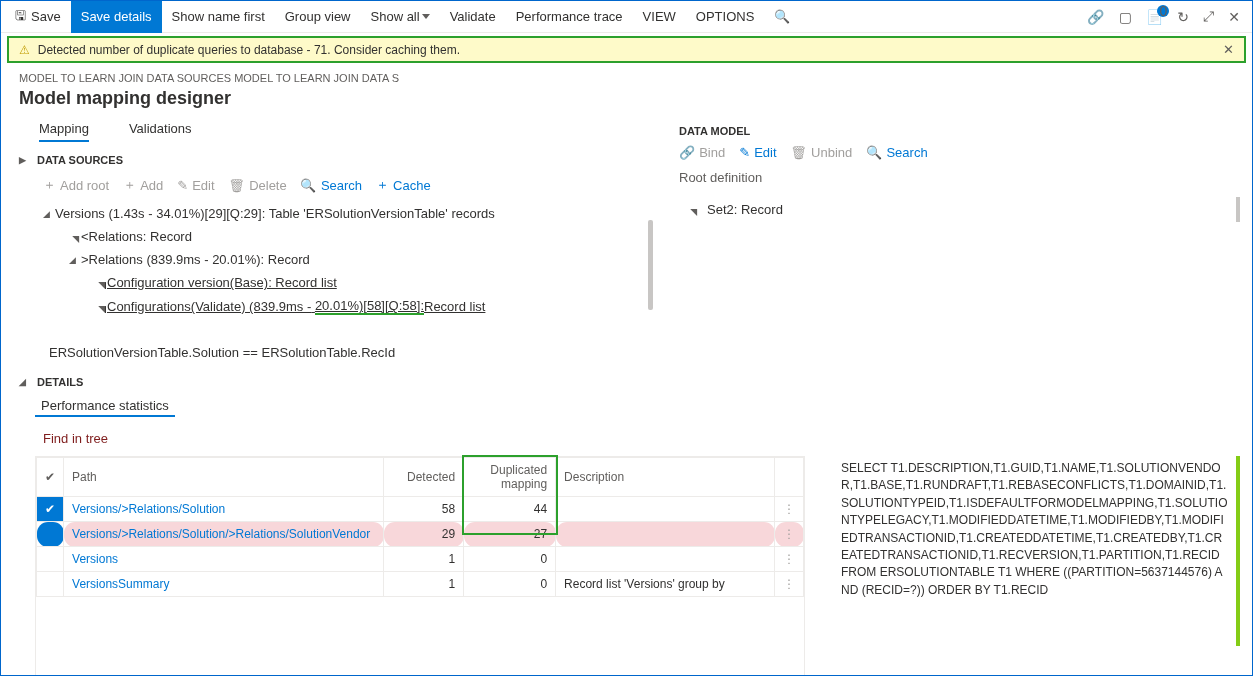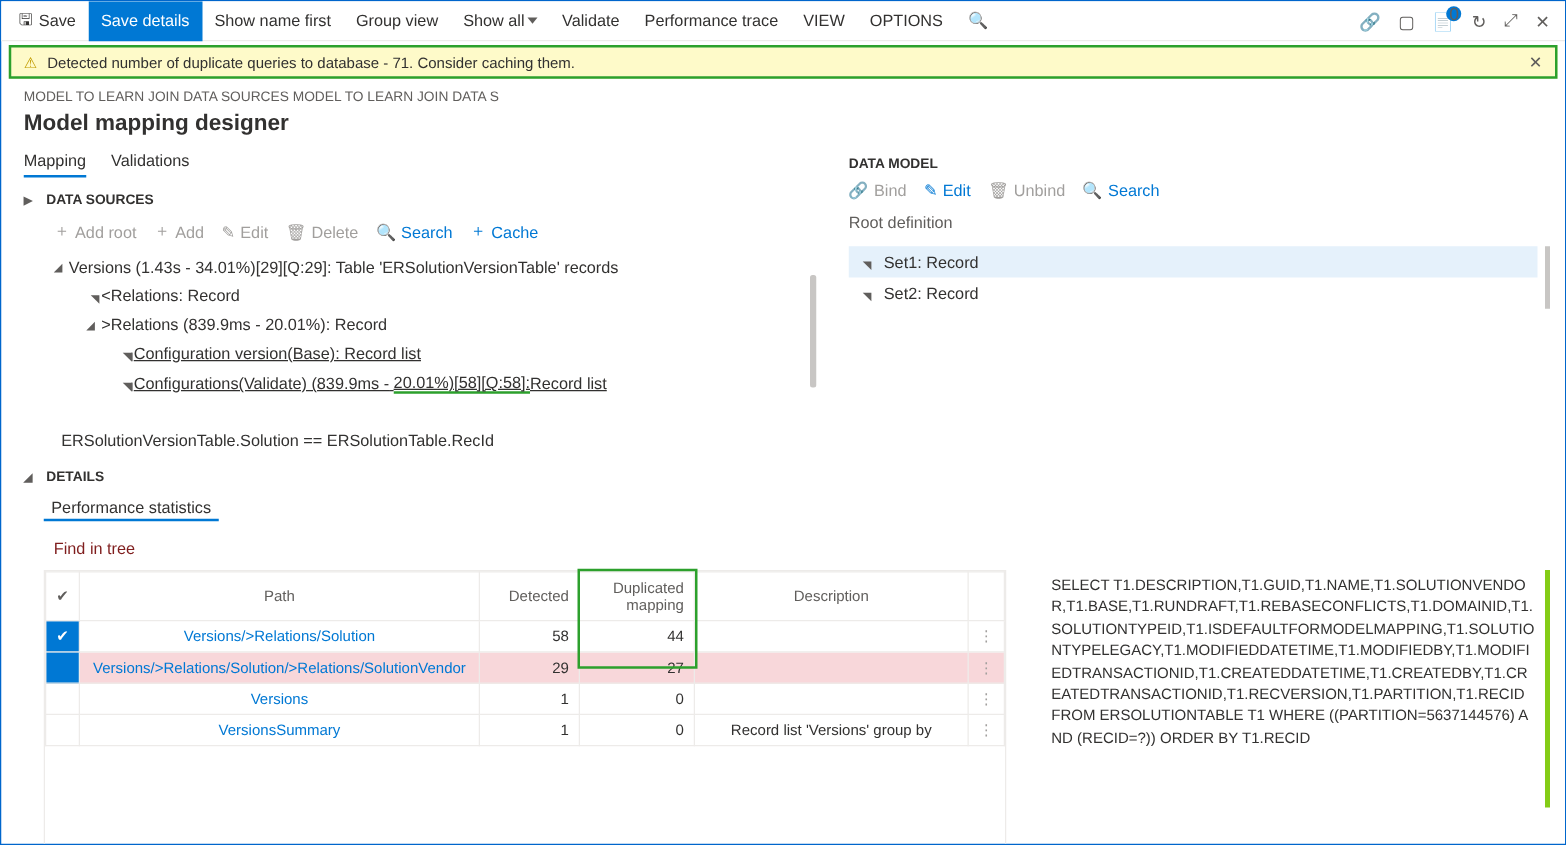--- a/index.html
+++ b/index.html
@@ -27,21 +27,21 @@
 
 .page-title { padding: 2px 18px 8px; font-size: 18px; font-weight: 600; }
 
 
 .main-split { display: flex; padding: 0 12px; }
 .left-col { flex: 0 0 640px; }
 .right-col { flex: 1; padding-left: 20px; }
 
 
 .tabs { display: flex; gap: 20px; padding: 0 6px 4px; border-bottom: none; }
-.tab { font-size: 13px; padding: 4px 0; cursor: pointer; color: #323130; }
+.tab { font-size: 13px; padding: 4px 0; cursor: pointer; color: #323130; margin-left: 20px; }
 .tab.active { color: #323130; border-bottom: 2px solid #0078d4; font-weight: 400; }
 
 
 .sec-header { display: flex; align-items: center; padding: 8px 6px 6px; font-size: 11px; font-weight: 600; color: #323130; text-transform: uppercase; cursor: pointer; }
 .sec-header .caret { margin-right: 8px; font-size: 9px; color: #605e5c; width: 10px; display: inline-block; }
 
 
 .action-row { display: flex; gap: 14px; padding: 4px 6px 8px 30px; font-size: 13px; }
 .action-row .action { color: #a19f9d; display: flex; align-items: center; gap: 4px; cursor: pointer; }
 .action-row .action.link { color: #0078d4; }
@@ -75,26 +75,26 @@
 .perf-stats { padding: 4px 6px 2px; font-size: 13px; color: #323130; border-bottom: 2px solid #0078d4; display: inline-block; margin-left: 22px; }
 .find-link { display: block; padding: 14px 0 10px 30px; font-size: 13px; color: #7f1d1d; cursor: pointer; }
 
 
 .bottom-split { display: flex; padding: 0 12px 10px; gap: 30px; }
 .table-wrap { flex: 0 0 770px; border: 1px solid #edebe9; margin-left: 22px; position: relative; }
 .sql-wrap { flex: 1; font-size: 12px; line-height: 1.45; color: #323130; padding: 4px 6px; word-break: break-all; border-right: 4px solid #84cc16; height: 190px; }
 
 
 table { border-collapse: collapse; width: 100%; font-size: 12px; }
-th, td { border: 1px solid #edebe9; padding: 5px 8px; text-align: center; vertical-align: middle; height: 24px; }
+th, td { border: 1px solid #edebe9; padding: 5px 8px; text-align: left; vertical-align: middle; height: 24px; }
 th { font-weight: 400; color: #605e5c; background: #fff; }
 th.num, td.num { text-align: right; }
 .check-col { width: 22px; text-align: center; }
 .chk-header { color: #605e5c; }
-tr.selected td { background: #f8d7da; }
+tr.selected td { background: #f8d7da; border-radius: 11px; }
 tr.selected .check-col { background: #0078d4; color: #fff; }
 .dup-highlight { position: absolute; border: 2px solid #2ca02c; pointer-events: none; }
 .row-link { color: #0078d4; cursor: pointer; }
 .path-col { width: 320px; }
 .q-col { width: 80px; }
 .dup-col { width: 92px; }
 .row-dots{ color:#a19f9d; text-align:center; width:14px;}
 
 .chev-down{display:inline-block;border-left:4px solid transparent;border-right:4px solid transparent;border-top:5px solid #605e5c;vertical-align:middle;margin-left:2px;}
 .b-rotate{transform:rotate(-90deg);}
@@ -200,24 +200,20 @@
   <div class="right-col">
     <div class="dm-title"><span>DATA MODEL</span></div>
     <div class="dm-actions">
       <span class="action">🔗 <span>Bind</span></span>
       <span class="action link">✎ <span>Edit</span></span>
       <span class="action">🗑 <span>Unbind</span></span>
       <span class="action link">🔍 <span>Search</span></span>
     </div>
     <div class="dm-root"><span>Root definition</span></div>
     <div class="dm-tree">
-      <div class="tree-row selected">
-          <span class="caret b-rotate">◢</span>
-          <span>Set1: Record</span>
-        </div>
       <div class="tree-row">
           <span class="caret b-rotate">◢</span>
           <span>Set2: Record</span>
         </div>
     </div>
   </div>
 </div>
 
 <div class="details-wrap">
   <div class="sec-header">

